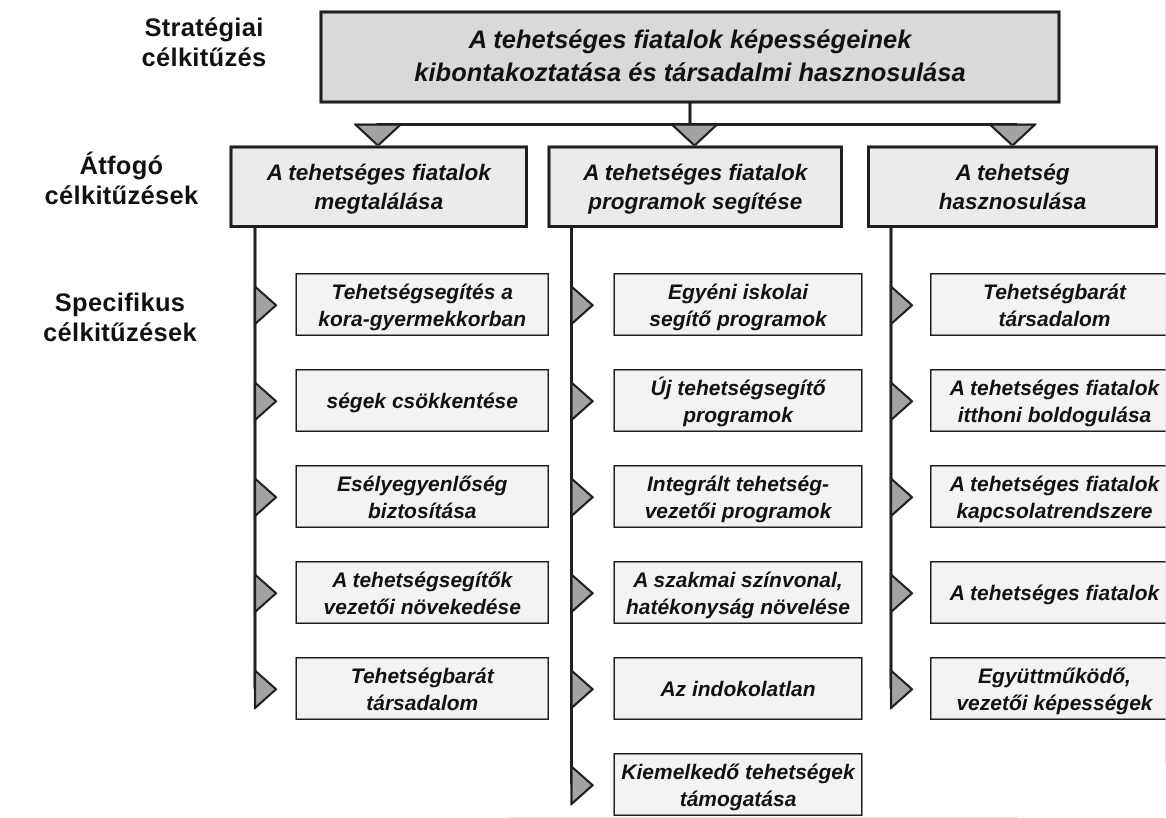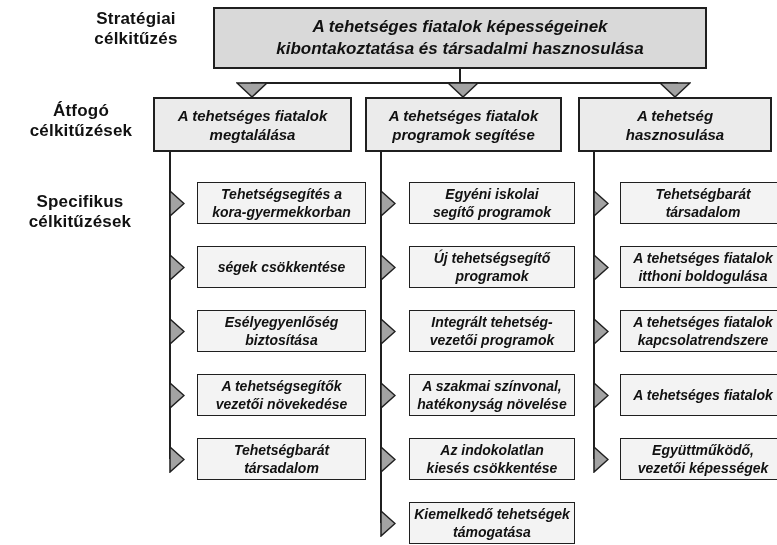--- a/index.html
+++ b/index.html
@@ -215,21 +215,20 @@
   <div class="box item c2 r3">
     <span>Integrált tehetség-</span>
     <span>vezetői programok</span>
   </div>
   <div class="box item c2 r4">
     <span>A szakmai színvonal,</span>
     <span>hatékonyság növelése</span>
   </div>
   <div class="box item c2 r5">
     <span>Az indokolatlan</span>
-    <span>kiesés csökkentése</span>
   </div>
   <div class="box item c2 r6">
     <span>Kiemelkedő tehetségek</span>
     <span>támogatása</span>
   </div>
 
   <div class="box item c3 r1">
     <span>Tehetségbarát</span>
     <span>társadalom</span>
   </div>

